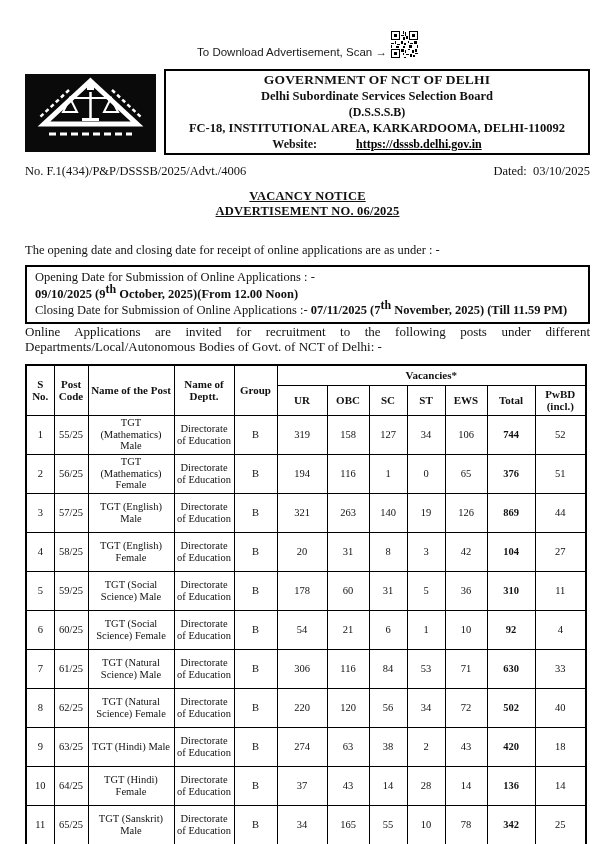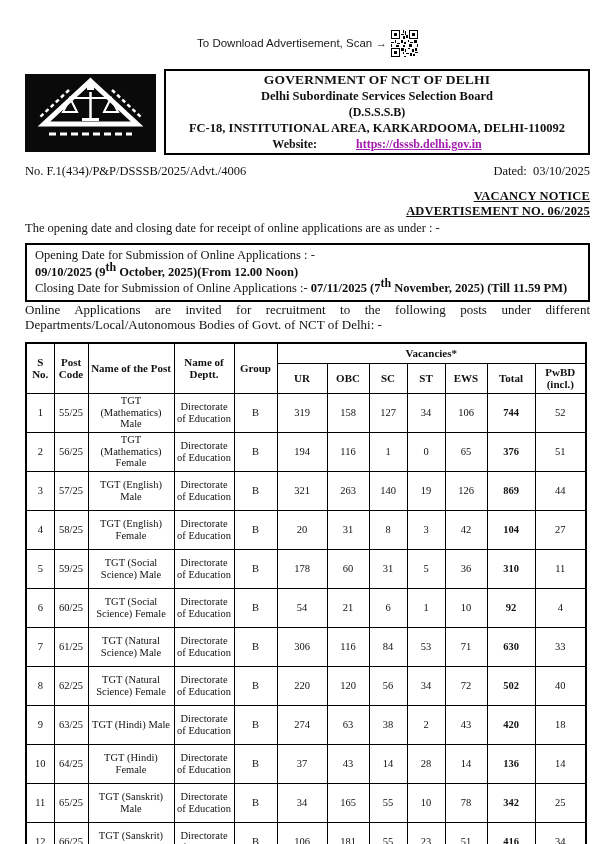--- a/index.html
+++ b/index.html
@@ -11,21 +11,21 @@
     font-family:"Liberation Serif", serif;
     color:#111;
     overflow:hidden;
     box-sizing:border-box;
     padding:28px 23px 0 25px;
   }
   .sans{font-family:"Liberation Sans", sans-serif;}
 
   
   .scanrow{
-    display:flex;align-items:center;justify-content:center;
+    display:flex;align-items:flex-end;justify-content:center;
     gap:4px;height:30px;
     font-size:11.5px;color:#1a1a1a;
   }
   .qr{width:27px;height:27px;display:block;}
 
   
   .hdr{
     display:flex;align-items:stretch;
     margin-top:11px;height:86px;
   }
@@ -40,36 +40,36 @@
     display:flex;flex-direction:column;justify-content:center;
     gap:1px;
     font-weight:bold;
     padding:11px 4px;
   }
   .hdr-l1{font-size:13.5px;letter-spacing:.2px;}
   .hdr-l2{font-size:12.5px;}
   .hdr-l3{font-size:12px;}
   .hdr-l4{font-size:12.5px;}
   .hdr-l5{font-size:12px;}
-  .hdr-l5 a{color:#a21caf;text-decoration:underline;margin-left:36px;}
+  .hdr-l5 a{color:#000000;text-decoration:underline;margin-left:36px;}
 
   
   .refline{
     display:flex;justify-content:space-between;
     margin-top:9px;font-size:12.5px;
   }
 
   
   .titles{text-align:center;margin-top:10px;line-height:1.2;}
   .titles div{
     font-weight:bold;font-size:12.5px;
-    text-decoration:underline;letter-spacing:.2px;text-align:right;
-  }
-
-  .intro{margin-top:2px;font-size:12.5px;}
+    text-decoration:underline;letter-spacing:.2px;
+  }
+
+  .intro{margin-top:24px;font-size:12.5px;}
 
   .datesbox{
     margin-top:7px;
     border:2px solid #000;
     padding:2px 8px 3px 8px;
     font-size:12.5px;line-height:1.32;
   }
   .datesbox b{white-space:nowrap;}
   sup{font-size:12px;vertical-align:super;line-height:0;}
 

